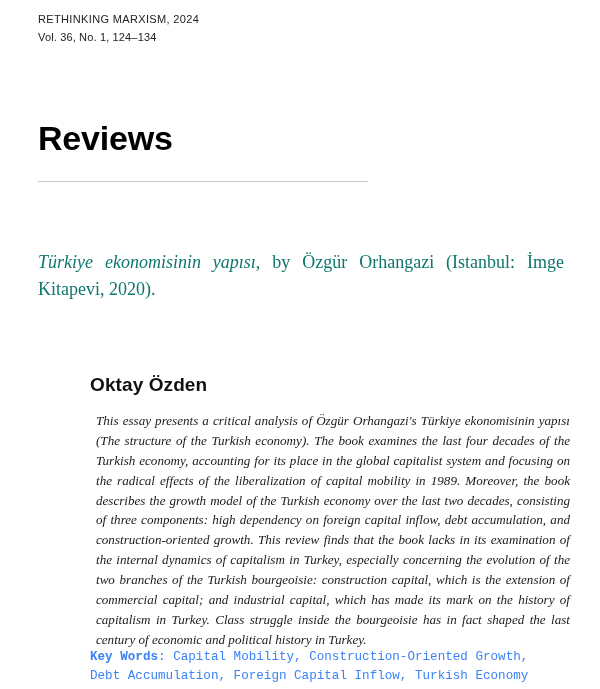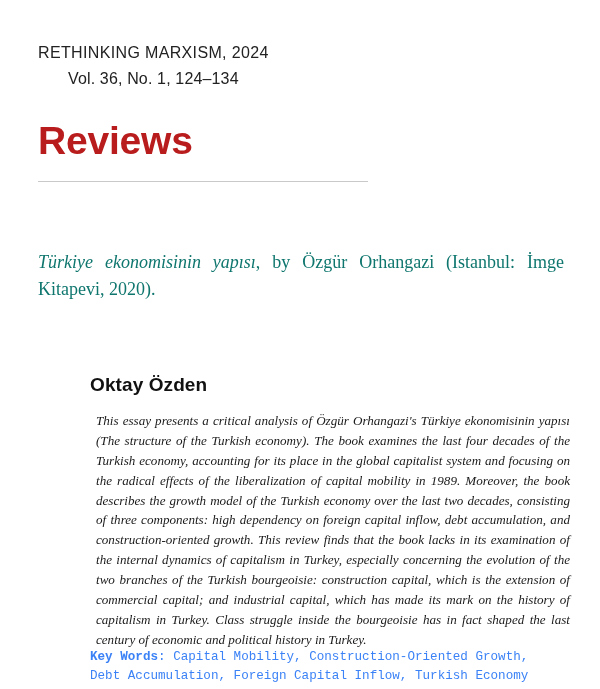--- a/index.html
+++ b/index.html
@@ -18,42 +18,40 @@
     position: relative;
     width: 600px;
     height: 689px;
     box-sizing: border-box;
   }
   .journal-header {
     position: absolute;
     left: 38px;
     top: 10px;
     font-family: "Liberation Sans", sans-serif;
-    font-size: 16px;
+    font-size: 11px;
     letter-spacing: 0.2px;
     line-height: 1.65;
     color: #222;
-    margin-top: 30px;
   }
   .journal-header .line1 {
     letter-spacing: 0.35px;
   }
   .journal-header .line2 {
     letter-spacing: 0.15px;
-    text-align: center;
   }
   .section-title {
     position: absolute;
     left: 38px;
     top: 119px;
     font-family: "Liberation Sans", sans-serif;
-    font-size: 39px;
+    font-size: 34px;
     font-weight: bold;
     letter-spacing: -0.2px;
-    color: #b91c1c;
+    color: #000000;
   }
   .rule {
     position: absolute;
     left: 38px;
     top: 181px;
     width: 330px;
     height: 1px;
     background: #c9c9c9;
   }
   .book-ref {

